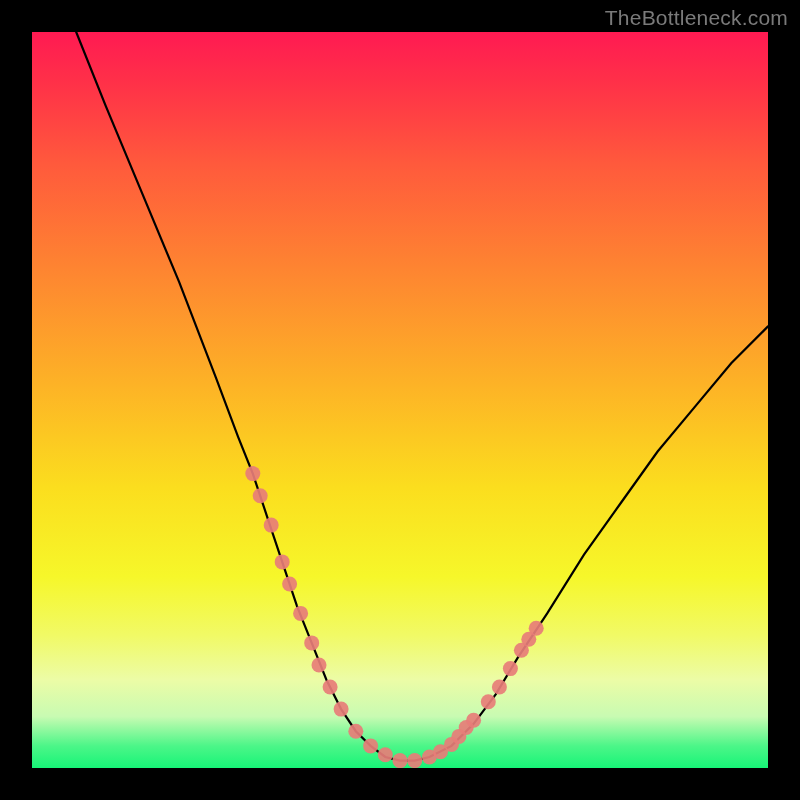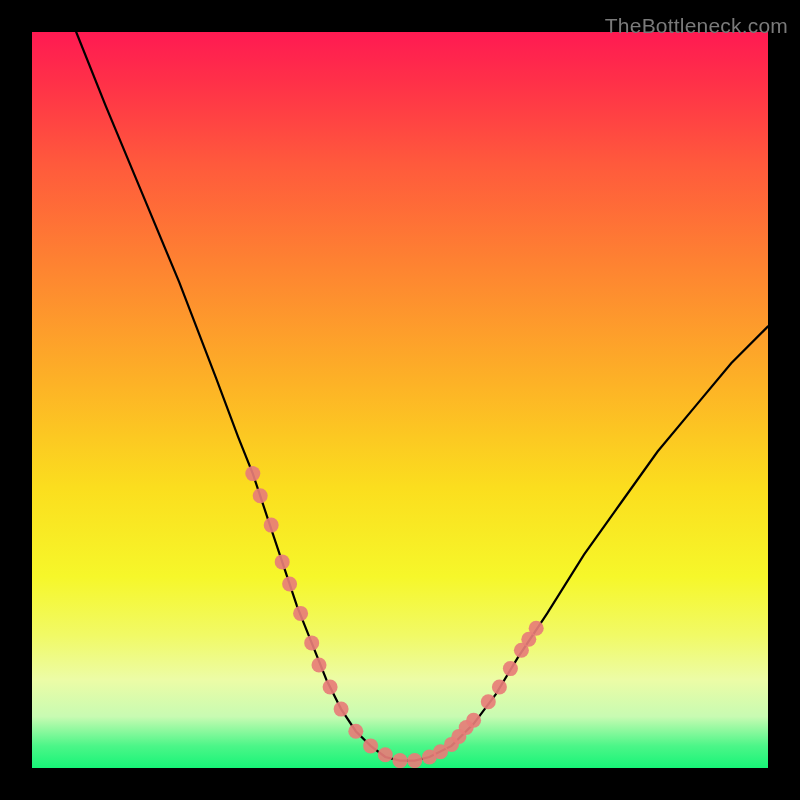--- a/index.html
+++ b/index.html
@@ -37,21 +37,21 @@
       #F6F72A 74%,
       #F1FA66 82%,
       #ECFCA6 88%,
       #C8FBB2 93%,
       #4CF688 97%,
       #17F477 100%
     );
   }
   .watermark {
     position: absolute;
-    top: 14px;
+    top: 6px;
     right: 12px;
     color: #7A7A7A;
     font-size: 21px;
     font-weight: 500;
     letter-spacing: 0.2px;
     z-index: 5;
   }
   svg.curve {
     position: absolute;
     top: 0;

